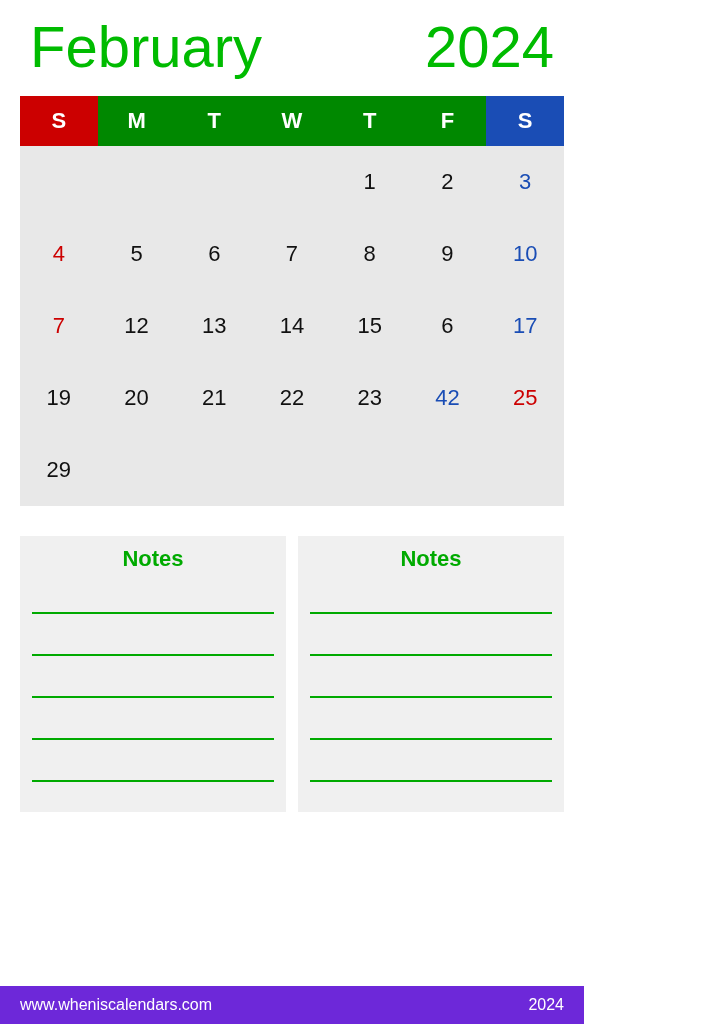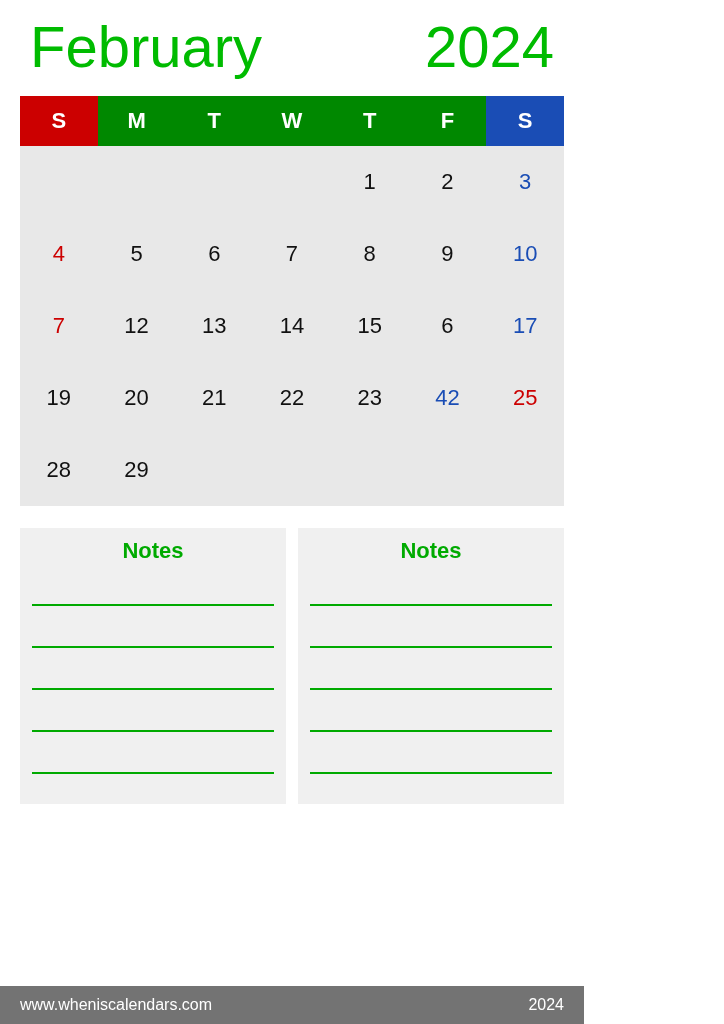--- a/index.html
+++ b/index.html
@@ -80,21 +80,21 @@
     }
 
     .cal-cell.empty { color: transparent; }
     .cal-cell.sunday { color: #cc0000; font-weight: 500; }
     .cal-cell.saturday { color: #1a4db5; font-weight: 500; }
 
     
     .notes-section {
       display: flex;
       gap: 12px;
-      margin: 22px 20px 0 20px;
+      margin: 30px 20px 0 20px;
     }
 
     .notes-box {
       flex: 1;
       background: #f0f0f0;
     }
 
     .notes-label-row {
       background: #f0f0f0;
       padding: 10px 0;
@@ -116,21 +116,21 @@
       margin-bottom: 18px;
       height: 24px;
     }
 
     
     .footer {
       position: absolute;
       bottom: 0;
       left: 0;
       right: 0;
-      background: #737373;
+      background: #6d28d9;
       height: 38px;
       display: flex;
       align-items: center;
       justify-content: space-between;
       padding: 0 20px;
     }
 
     .footer-url {
       color: #ffffff;
       font-size: 16px;
@@ -189,21 +189,20 @@
       <div class="cal-cell saturday">17</div>
 
       <div class="cal-cell">19</div>
       <div class="cal-cell">20</div>
       <div class="cal-cell">21</div>
       <div class="cal-cell">22</div>
       <div class="cal-cell">23</div>
       <div class="cal-cell saturday">42</div>
 
       <div class="cal-cell sunday">25</div>
-      <div class="cal-cell">28</div>
       <div class="cal-cell">29</div>
       <div class="cal-cell empty"></div>
       <div class="cal-cell empty"></div>
     </div>
   </div>
 
   <div class="notes-section">
 
     <div class="notes-box">
       <div class="notes-label-row">

